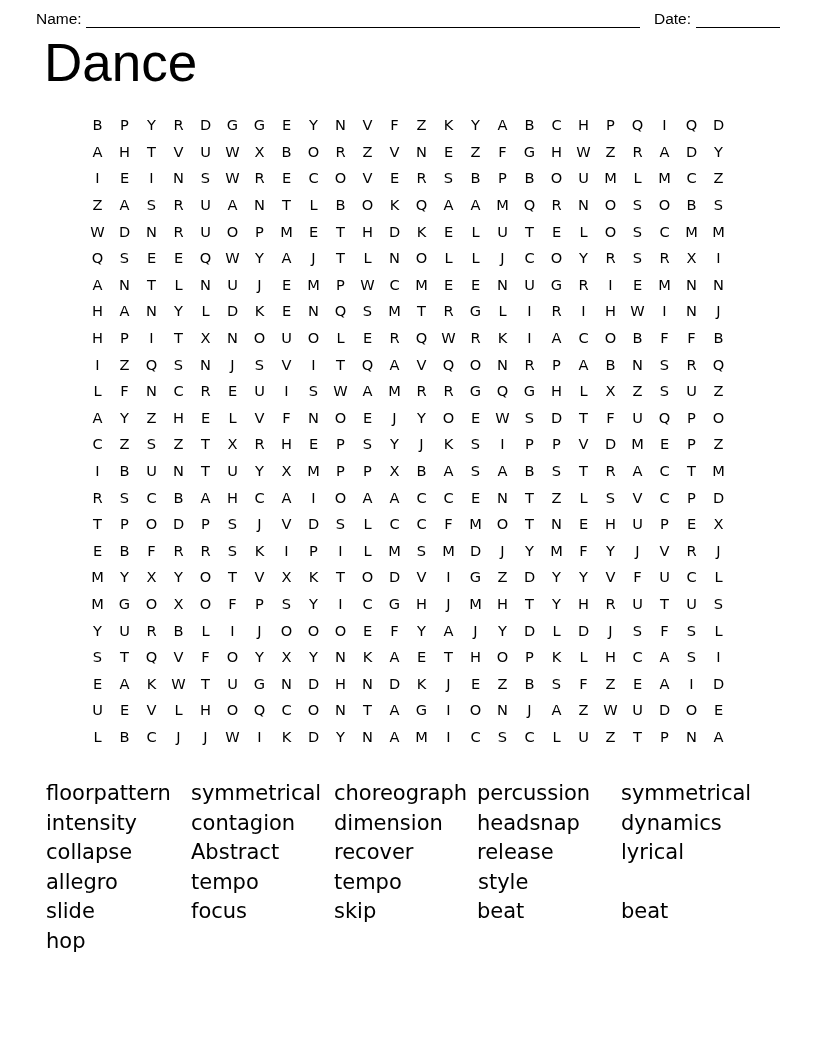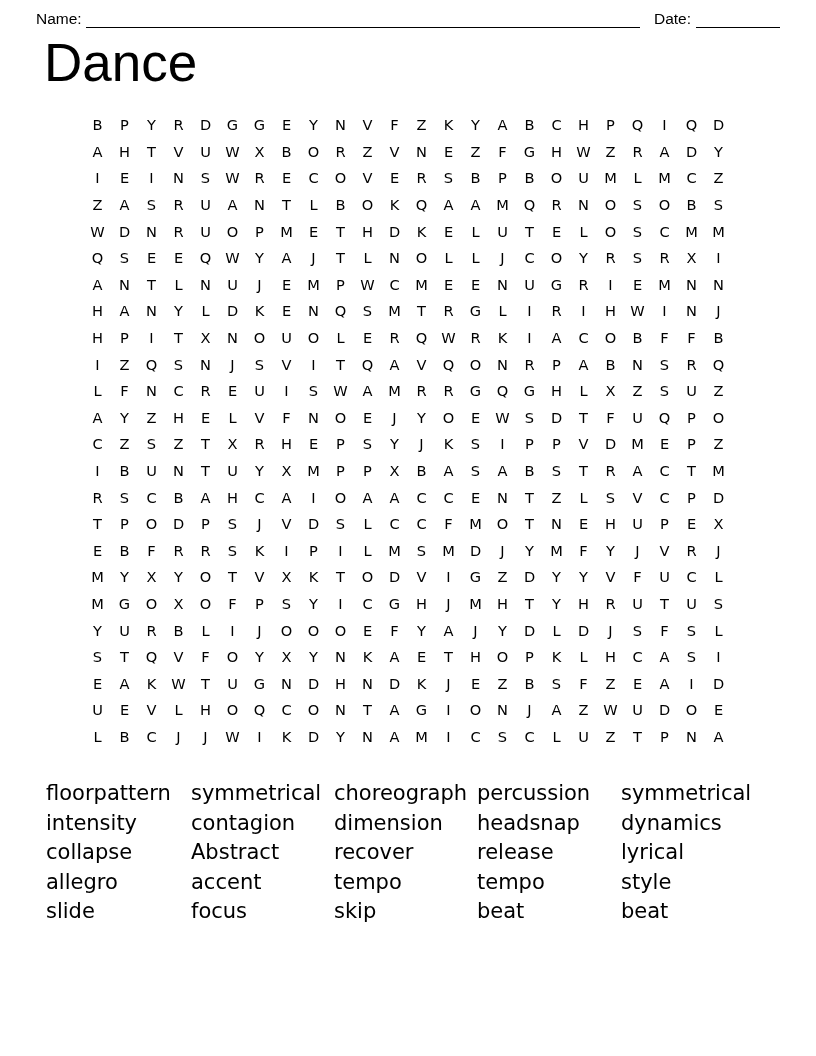--- a/index.html
+++ b/index.html
@@ -775,27 +775,33 @@
       </div>
       <div class="word-row">
         <span class="word c0">collapse</span>
         <span class="word c1">Abstract</span>
         <span class="word c2">recover</span>
         <span class="word c3">release</span>
         <span class="word c4">lyrical</span>
       </div>
       <div class="word-row">
         <span class="word c0">allegro</span>
-        <span class="word c1">accent</span>
         <span class="word c2">tempo</span>
         <span class="word c3">tempo</span>
         <span class="word c4">style</span>
       </div>
       <div class="word-row">
         <span class="word c0">slide</span>
         <span class="word c1">focus</span>
         <span class="word c2">skip</span>
         <span class="word c3">beat</span>
         <span class="word c4">beat</span>
       </div>
+      <div class="word-row">
+        <span class="word c0">hop</span>
+        <span class="word c1 empty"></span>
+        <span class="word c2 empty"></span>
+        <span class="word c3 empty"></span>
+        <span class="word c4 empty"></span>
+      </div>
     </div>
 
 </div>
 
 </body></html>

